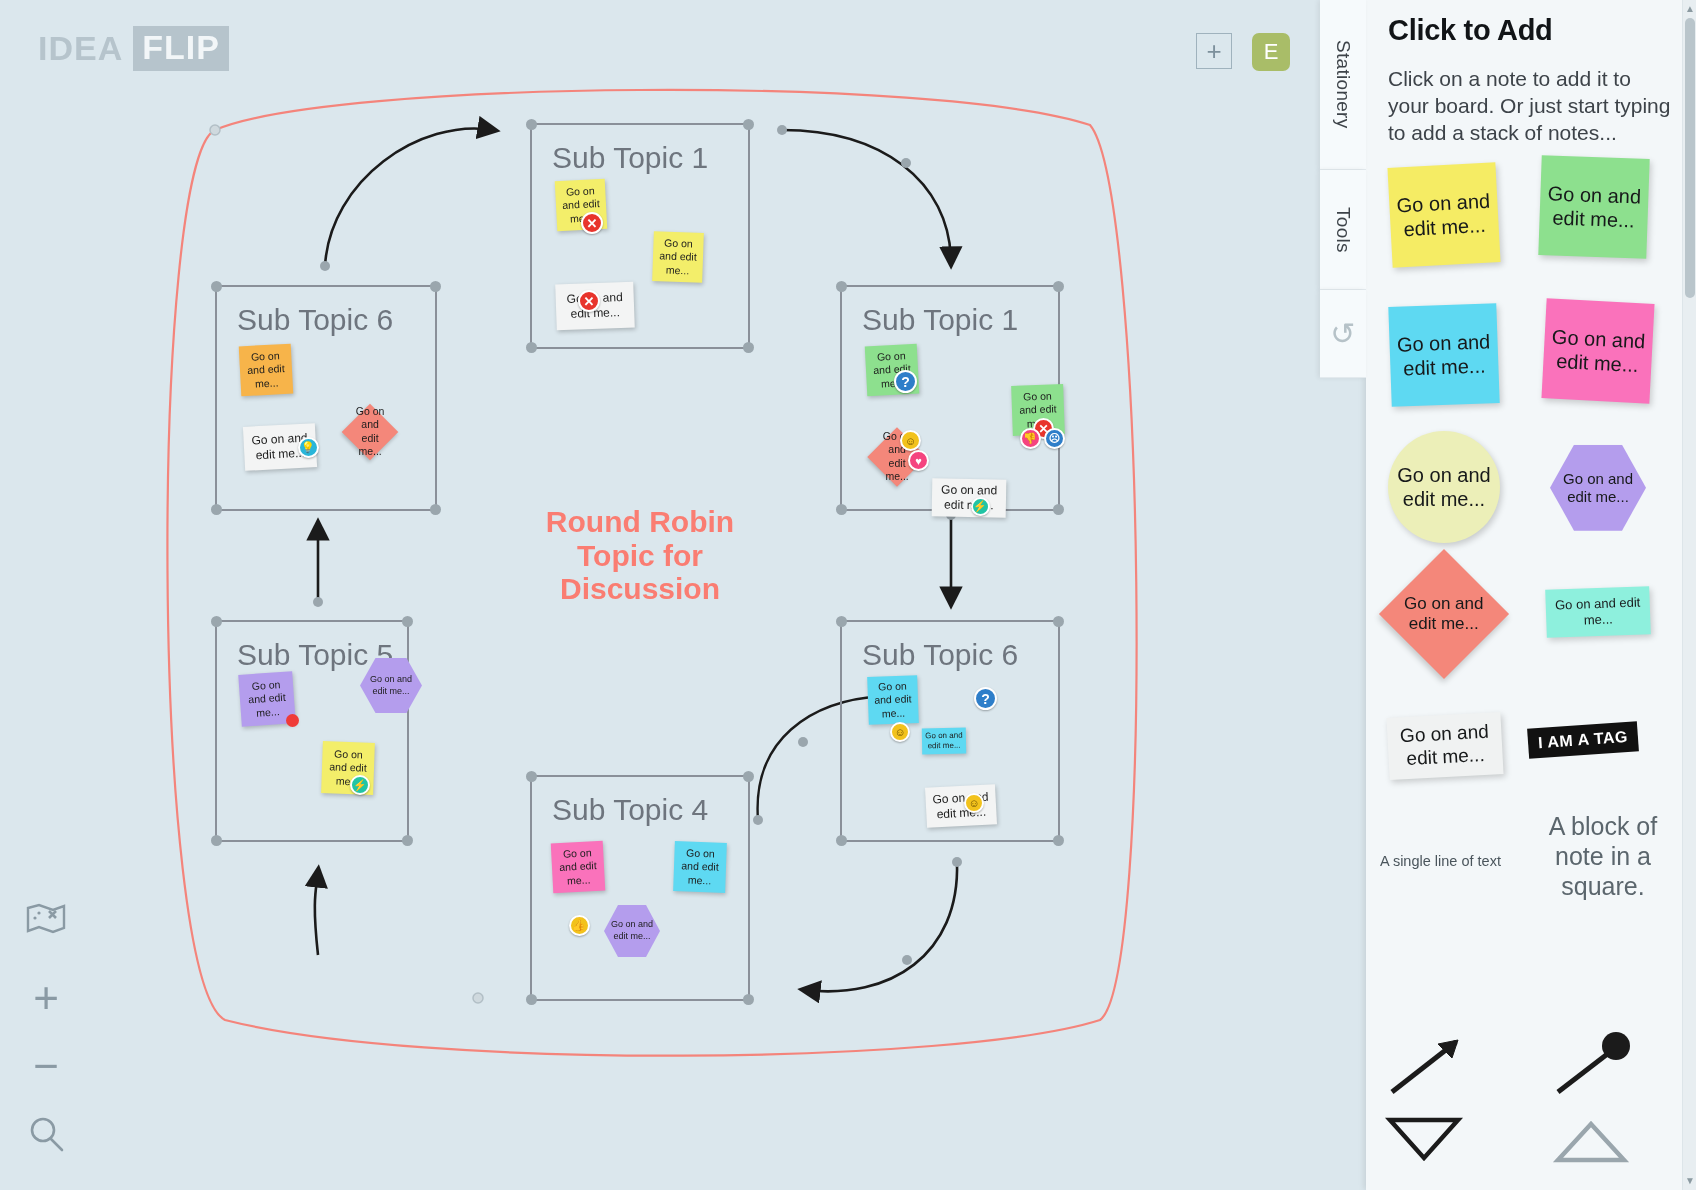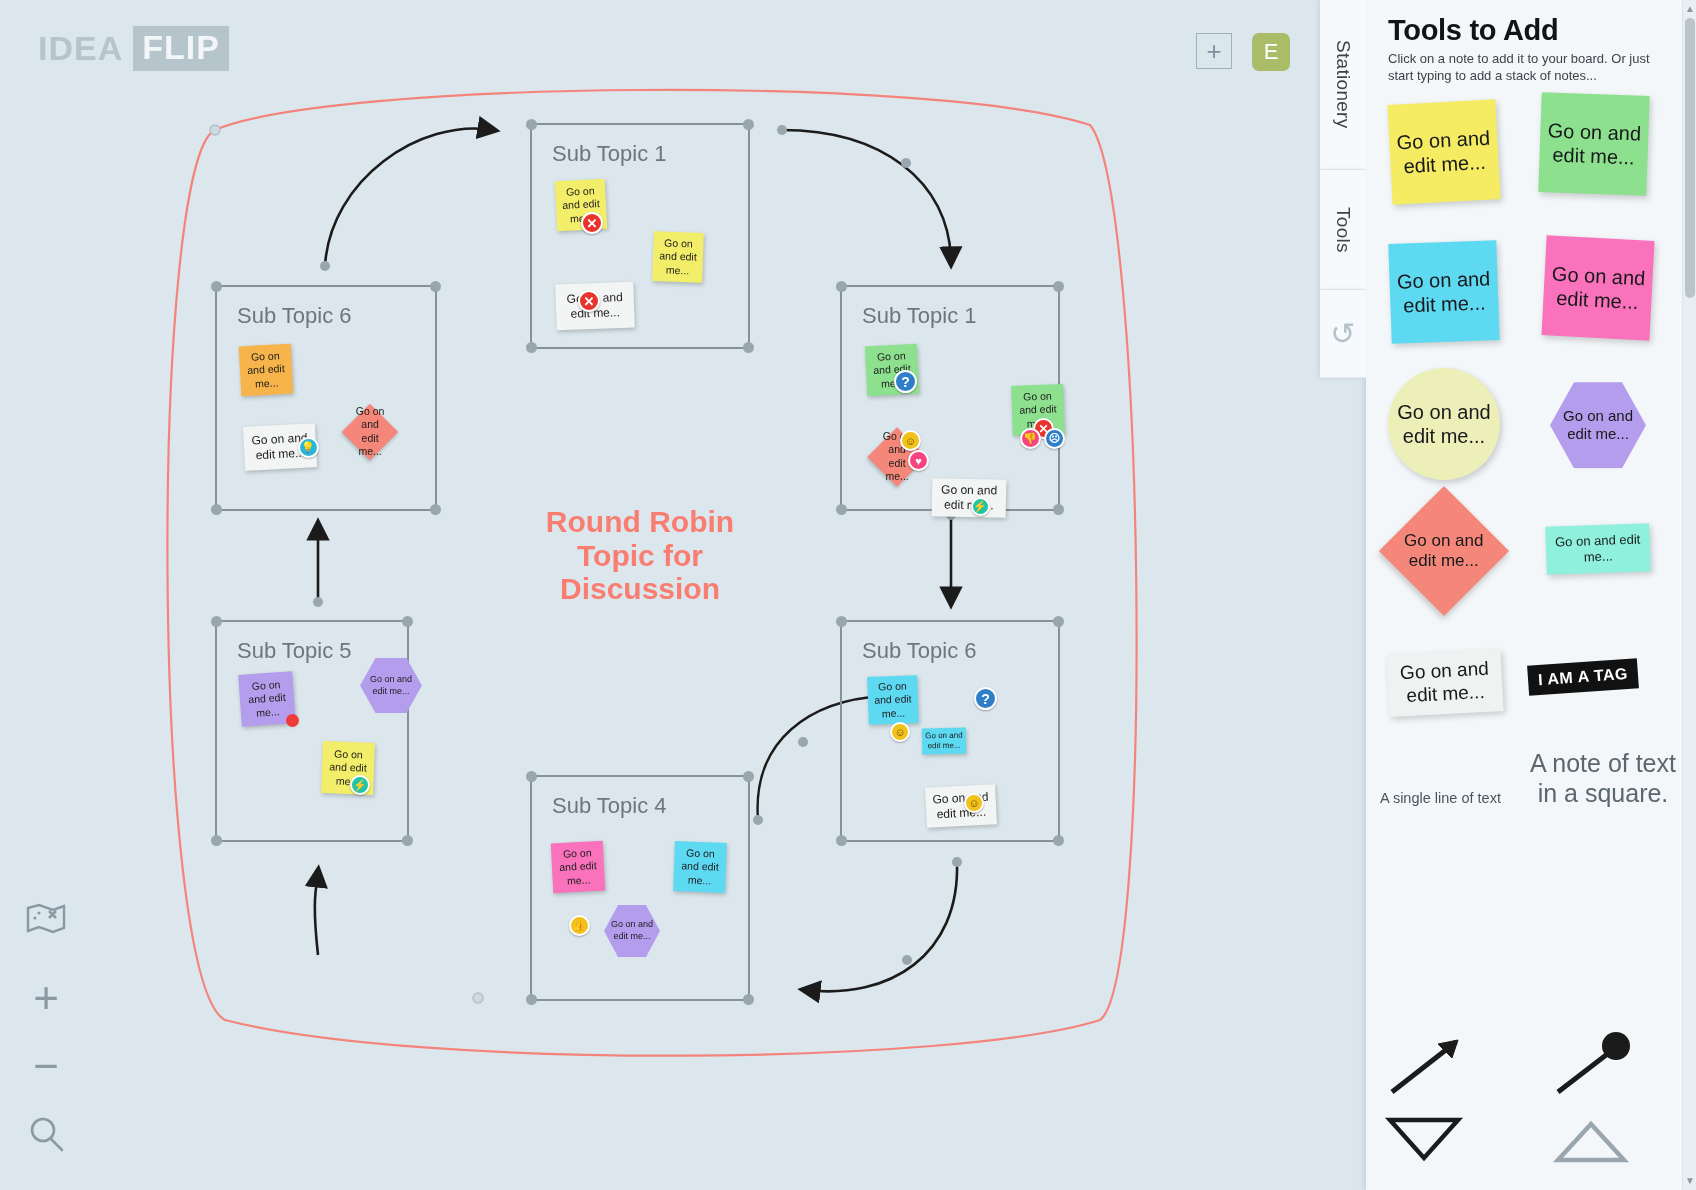--- a/index.html
+++ b/index.html
@@ -58,21 +58,21 @@
   #tool-find  { top: 1106px; }
 
   
   .frame {
     position: absolute;
     border: 2px solid #8a9099;
     background: transparent;
   }
   .frame .ftitle {
     position: absolute; left: 20px; top: 16px;
-    font-size: 22px; color: #6e757e; white-space: nowrap;
+    font-size: 30px; color: #6e757e; white-space: nowrap;
   }
   .handle {
     position: absolute; width: 11px; height: 11px;
     border-radius: 50%; background: #9aa6ad;
   }
   .h-tl { left: -6px; top: -6px; }
   .h-tr { right: -6px; top: -6px; }
   .h-bl { left: -6px; bottom: -6px; }
   .h-br { right: -6px; bottom: -6px; }
 
@@ -163,21 +163,21 @@
   .vtab span {
     writing-mode: vertical-rl;
     font-size: 19px; color: #3d4349; letter-spacing: 0.3px;
   }
   #tab-stationery { height: 170px; }
   #tab-tools { height: 120px; }
   #tab-undo { height: 88px; font-size: 28px; color: #b6c2c8; }
 
   #panel-head { padding: 14px 22px 6px 22px; }
   #panel-title { font-size: 29px; font-weight: bold; color: #111417; letter-spacing: -0.3px; }
-  #panel-sub { margin-top: 4px; font-size: 13px; line-height: 1.28; color: #3d4349; }
+  #panel-sub { margin-top: 19px; font-size: 21px; line-height: 1.28; color: #3d4349; }
 
   #palette { position: relative; width: 330px; height: 900px; }
 
   .pnote {
     position: absolute;
     display: flex; align-items: center; justify-content: center;
     text-align: center;
     color: #17191a;
     box-shadow: 2px 3px 6px rgba(0,0,0,0.18);
     cursor: pointer;
@@ -427,21 +427,21 @@
       </div>
       <div class="vtab" id="tab-tools">
         <span>Tools</span>
       </div>
       <div class="vtab" id="tab-undo">
         <span style="writing-mode:horizontal-tb; font-size:30px; color:#b6c2c8;">↺</span>
       </div>
     </div>
 
     <div id="panel-head">
-      <div id="panel-title">Tools to Add</div>
+      <div id="panel-title">Click to Add</div>
       <div id="panel-sub">Click on a note to add it to your board. Or just start typing to add a stack of notes...</div>
     </div>
 
     <div id="palette">
 
       <div class="pnote sq" style="left:24px; top:12px; background:#f5ec64; transform:rotate(-3deg);">Go on and edit me...</div>
       <div class="pnote sq" style="left:174px; top:4px; background:#8de08e; transform:rotate(2deg);">Go on and edit me...</div>
       <div class="pnote sq" style="left:24px; top:152px; background:#5ed9f2; transform:rotate(-2deg);">Go on and edit me...</div>
       <div class="pnote sq" style="left:178px; top:148px; background:#fa72bb; transform:rotate(3deg);">Go on and edit me...</div>
 
@@ -452,21 +452,21 @@
         <span>Go on and edit me...</span>
       </div>
       <div class="pnote" style="left:180px; top:435px; width:104px; height:48px; background:#8ef0dd; font-size:13px; line-height:1.2; transform:rotate(-2deg);">Go on and edit me...</div>
 
       <div class="pnote" style="left:22px; top:562px; width:114px; height:62px; background:#f0f2f2; font-size:19px; line-height:1.2; transform:rotate(-3deg);">Go on and edit me...</div>
 
       <div id="p-tag" style="left:162px; top:572px;">I AM A TAG</div>
 
       <div id="p-singleline" style="left:14px; top:700px;">A single line of text</div>
 
-      <div id="p-block" style="left:162px; top:658px;">A note of text in a square.</div>
+      <div id="p-block" style="left:162px; top:658px;">A block of note in a square.</div>
     </div>
 
     <div id="panel-bottom">
       <svg width="330" height="170" viewBox="0 0 330 170">
 
         <g stroke="#1b1b1b" fill="#1b1b1b">
           <line x1="26" y1="72" x2="90" y2="22" stroke-width="5"></line>
           <path d="M92 20 L72 24 L86 38 Z"></path>
         </g>
 

